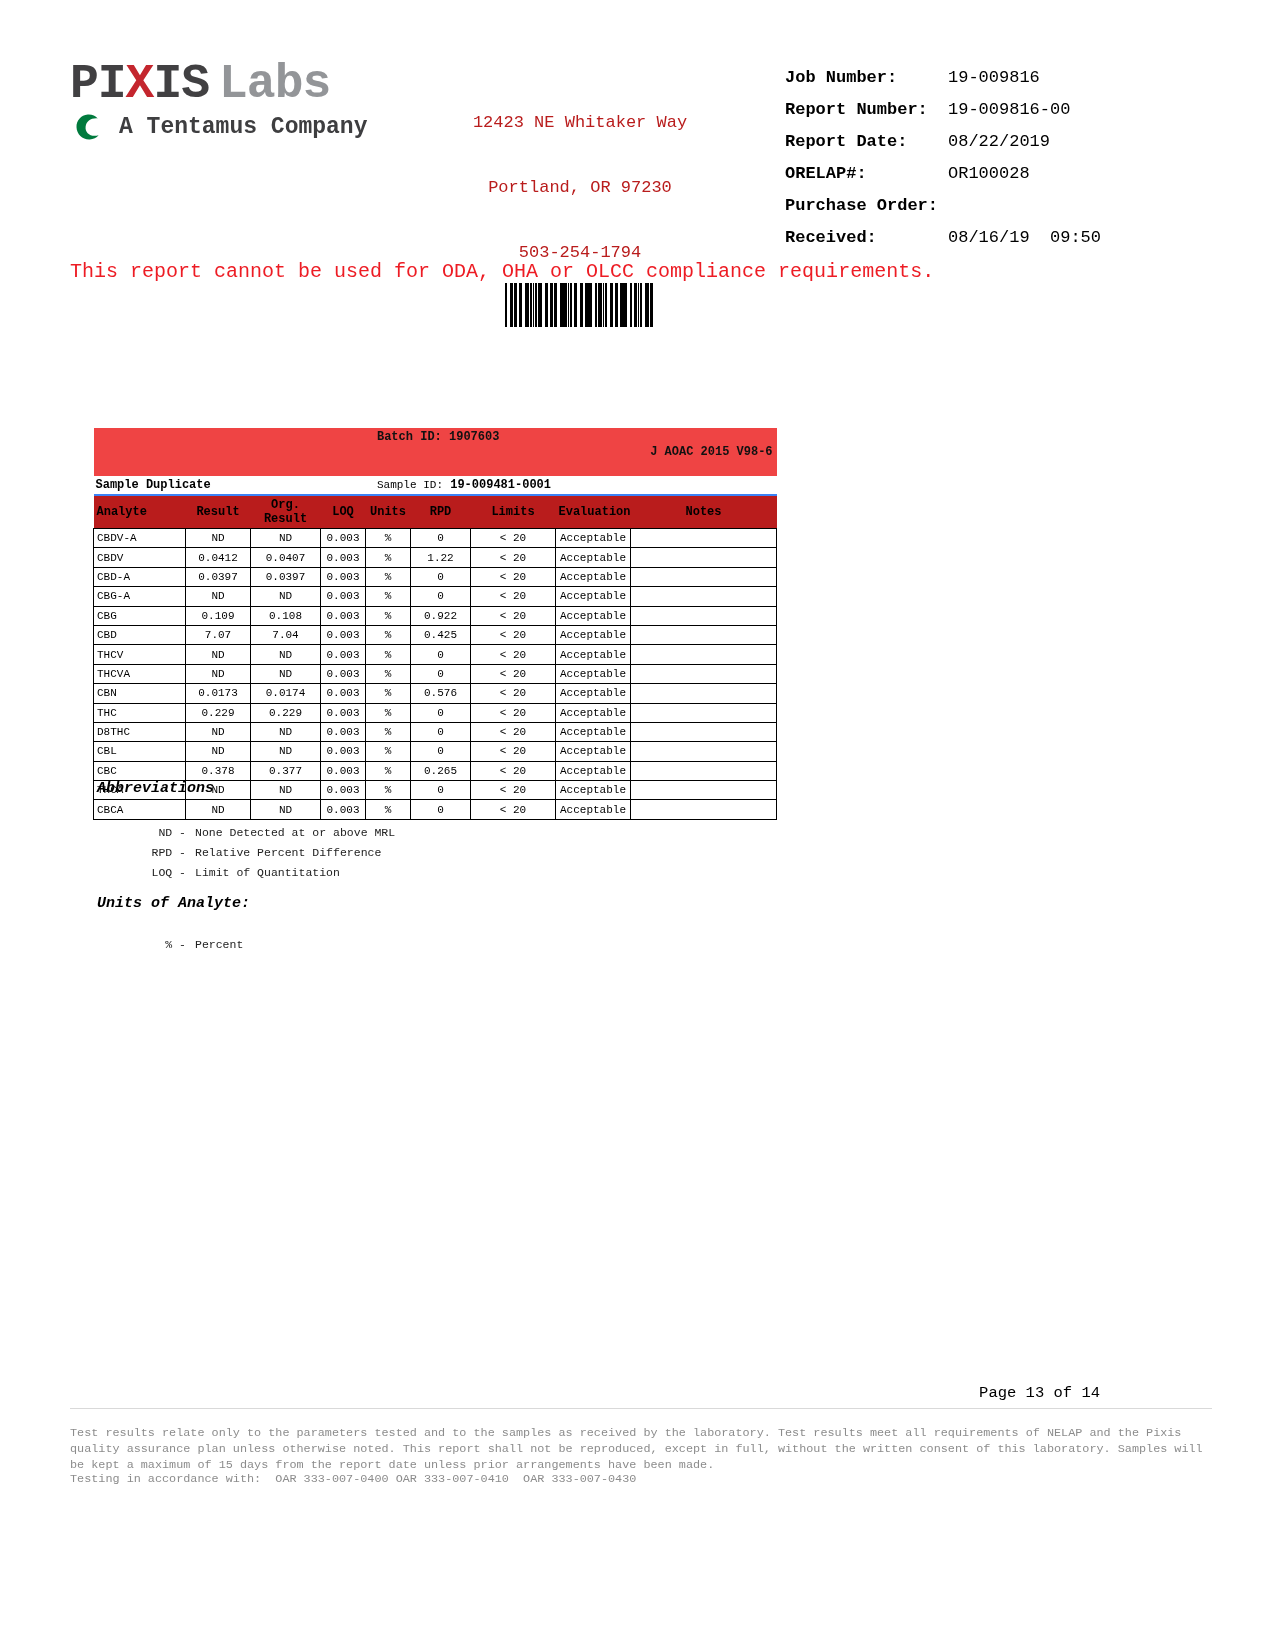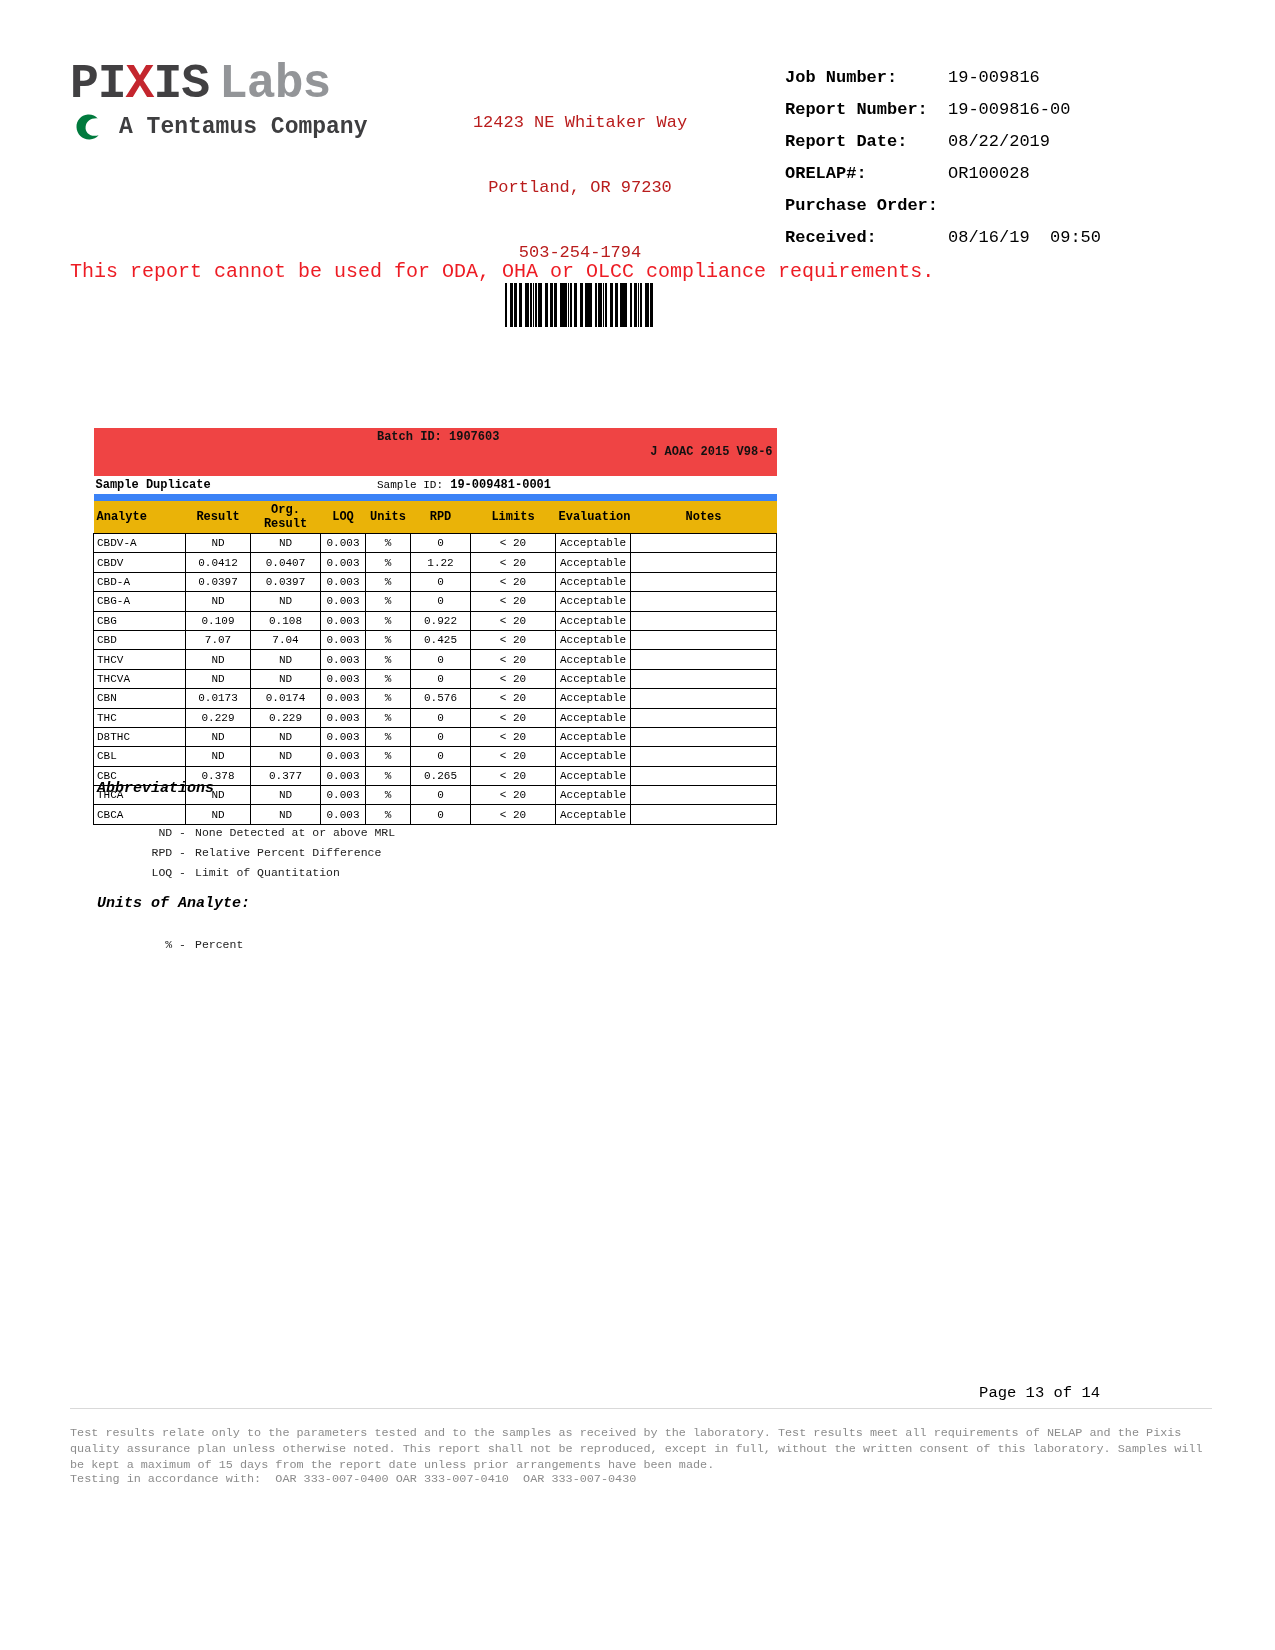--- a/index.html
+++ b/index.html
@@ -36,22 +36,22 @@
   
   table.results{position:absolute;left:93px;top:428px;width:683px;
     border-collapse:collapse;table-layout:fixed;}
   .green-bar td{background:#ef4444;font-size:12px;font-weight:bold;color:#111;
     padding:17px 4px;position:relative;height:13px;text-align:right;}
   .pos-center{position:absolute;left:41.5%;top:2px;white-space:nowrap;}
   .sample-row td{padding:2px 2px;font-size:12px;position:relative;height:13px;}
   .sample-type{font-weight:bold;}
   .sample-label{font-weight:normal;font-size:11px;}
   .sample-id{font-weight:bold;font-size:12px;}
-  table.results th{background:#eab308;font-size:12px;font-weight:bold;padding:2px 3px;
-    border-top:7px solid #3b82f6;border-bottom:1px solid #000;text-align:center;height:13px;}
+  table.results th{background:#b91c1c;font-size:12px;font-weight:bold;padding:2px 3px;
+    border-top:2px solid #3b82f6;border-bottom:1px solid #000;text-align:center;height:13px;}
   table.results th:first-child{text-align:left;}
   table.results tbody td{border:1px solid #000;font-size:11px;padding:2.5px 3px;
     text-align:center;height:13.4px;overflow:hidden;white-space:nowrap;}
   table.results tbody td:first-child{text-align:left;}
 
   
   .section-title{position:absolute;left:97px;font-size:15px;font-weight:bold;
     font-style:italic;color:#000;}
   .def-list{position:absolute;left:128px;font-size:11.5px;color:#222;}
   .def-row{display:flex;margin-bottom:7px;}

